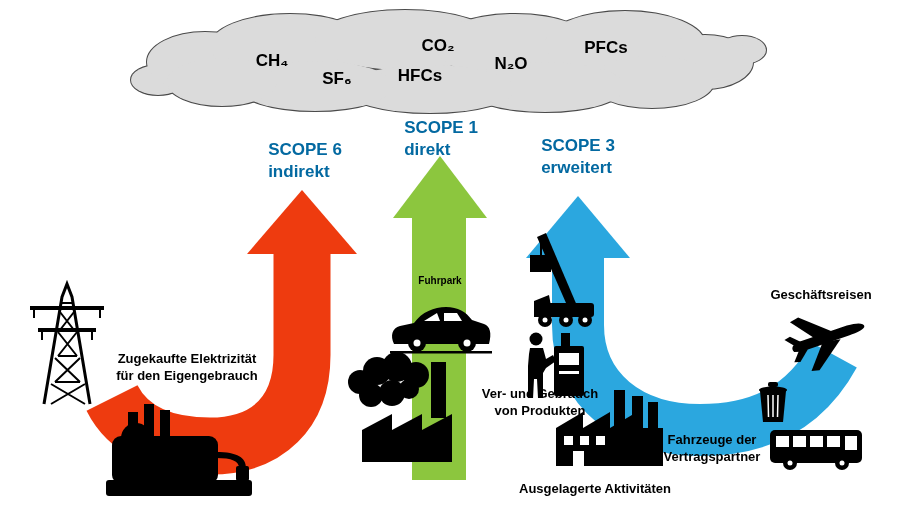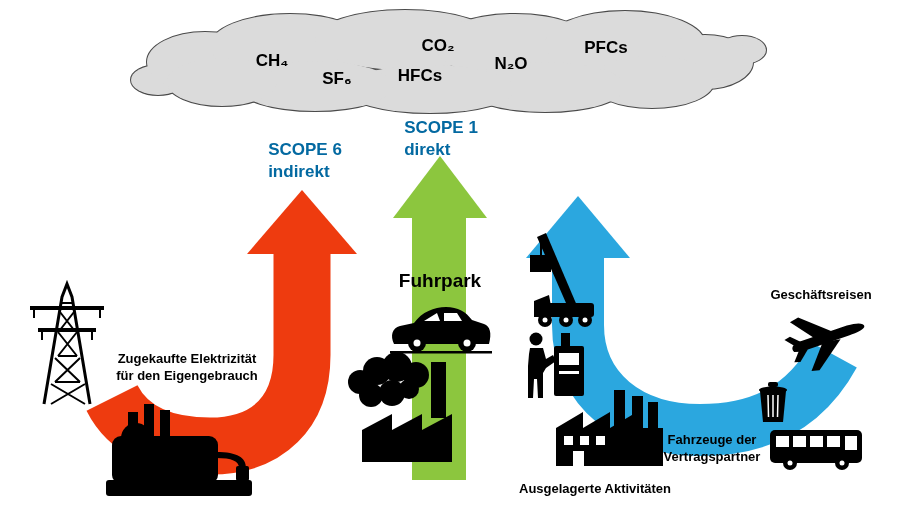--- a/index.html
+++ b/index.html
@@ -7,21 +7,21 @@
   body { font-family:"Liberation Sans","DejaVu Sans",sans-serif; }
   .stage { position:relative; width:900px; height:508px; background:#fff; overflow:hidden; }
   .stage > svg { position:absolute; left:0; top:0; }
   .lbl {
     position:absolute; transform:translate(-50%,-50%);
     text-align:center; font-weight:700; color:#000;
     white-space:pre-line; line-height:16.5px;
   }
   .gas { font-size:17px; line-height:19px; }
   .lbl-sm { font-size:13px; }
-  .lbl-md { font-size:19px; }
+  .lbl-md { font-size:10px; }
   .scope-heading {
     position:absolute; transform:translate(-50%,-50%);
     text-align:left; font-weight:700; font-size:17px; line-height:22px; color:#0369a1;
   }
 </style>
 </head>
 <body>
 
 <div class="stage">
 
@@ -204,22 +204,28 @@
   <div class="lbl gas" style="left:606px;top:47px">PFCs</div>
 
   <div class="scope-heading" style="left:305px;top:161px">
     <div>SCOPE 6</div>
     <div>indirekt</div>
   </div>
   <div class="scope-heading" style="left:441px;top:139px">
     <div>SCOPE 1</div>
     <div>direkt</div>
   </div>
+  <div class="scope-heading" style="left:578px;top:157px">
+    <div>SCOPE 3</div>
+    <div>erweitert</div>
+  </div>
 
   <div class="lbl lbl-sm" style="left:187px;top:367px">Zugekaufte Elektrizität
 für den Eigengebrauch</div>
   <div class="lbl lbl-md" style="left:440px;top:281px">Fuhrpark</div>
+  <div class="lbl lbl-sm" style="left:540px;top:402px">Ver- und Gebrauch
+von Produkten</div>
   <div class="lbl lbl-sm" style="left:821px;top:295px">Geschäftsreisen</div>
   <div class="lbl lbl-sm" style="left:595px;top:489px">Ausgelagerte Aktivitäten</div>
   <div class="lbl lbl-sm" style="left:712px;top:448px">Fahrzeuge der
 Vertragspartner</div>
 
 </div>
 
 </body></html>

